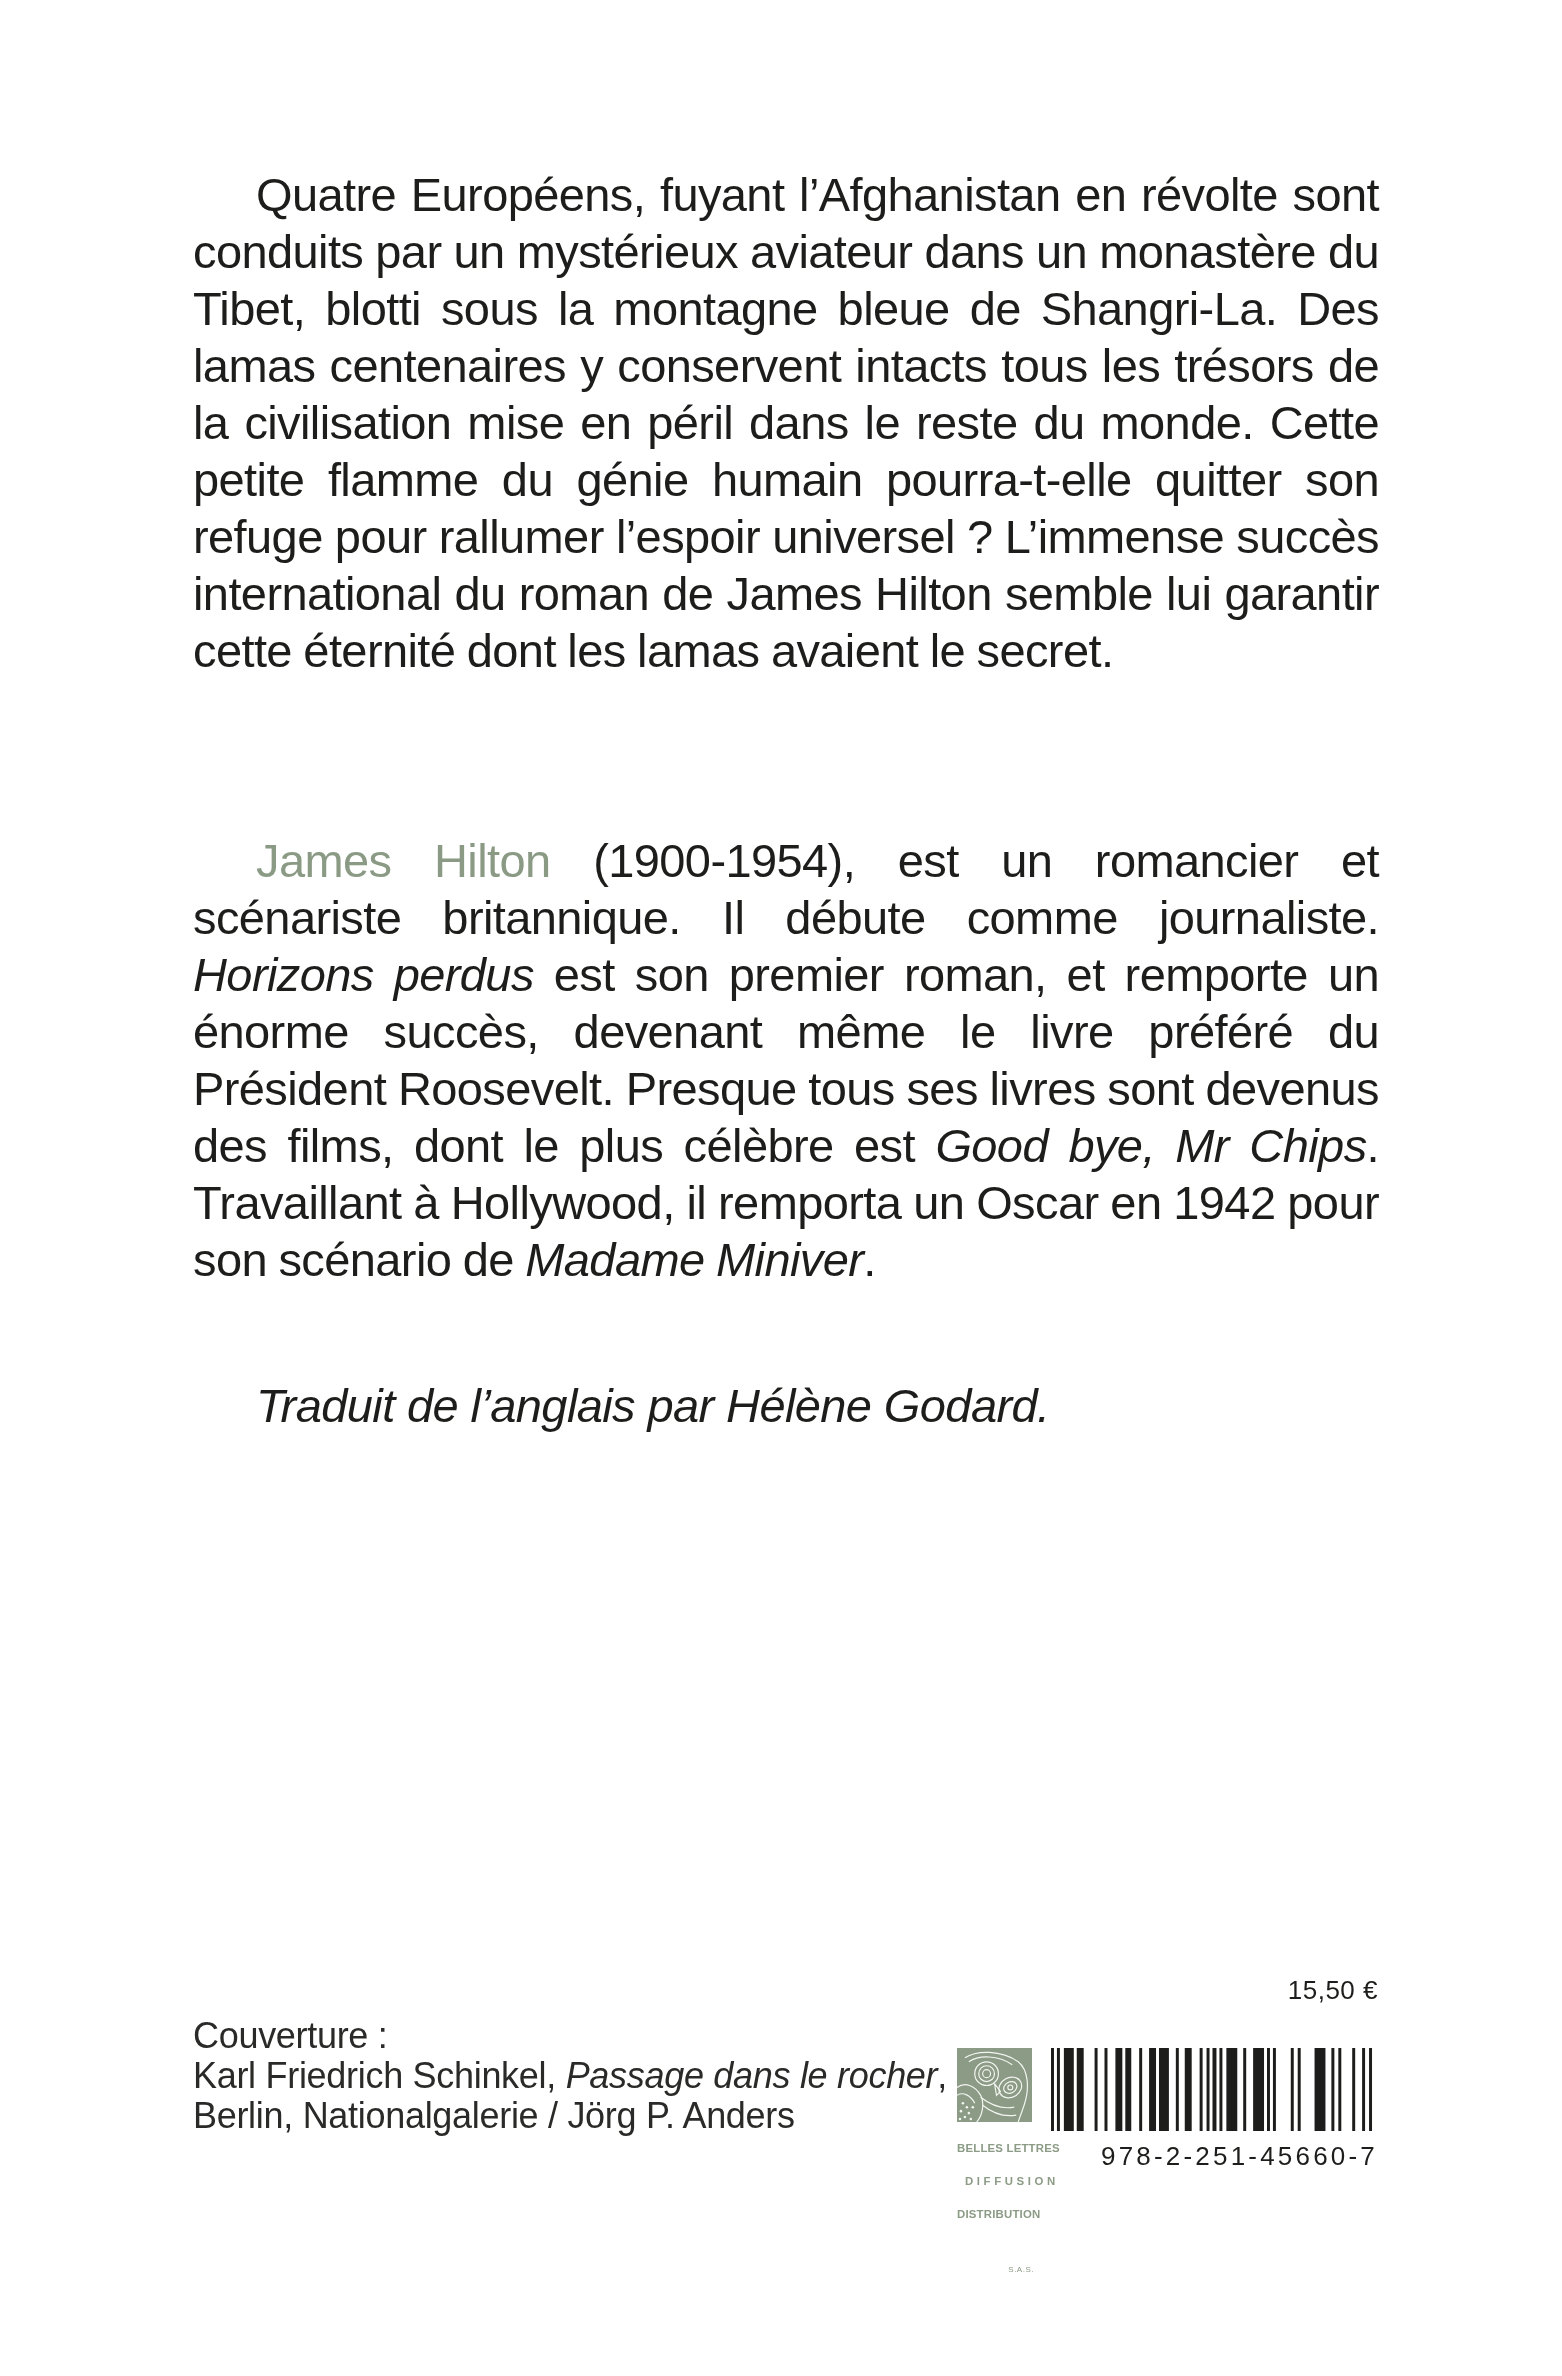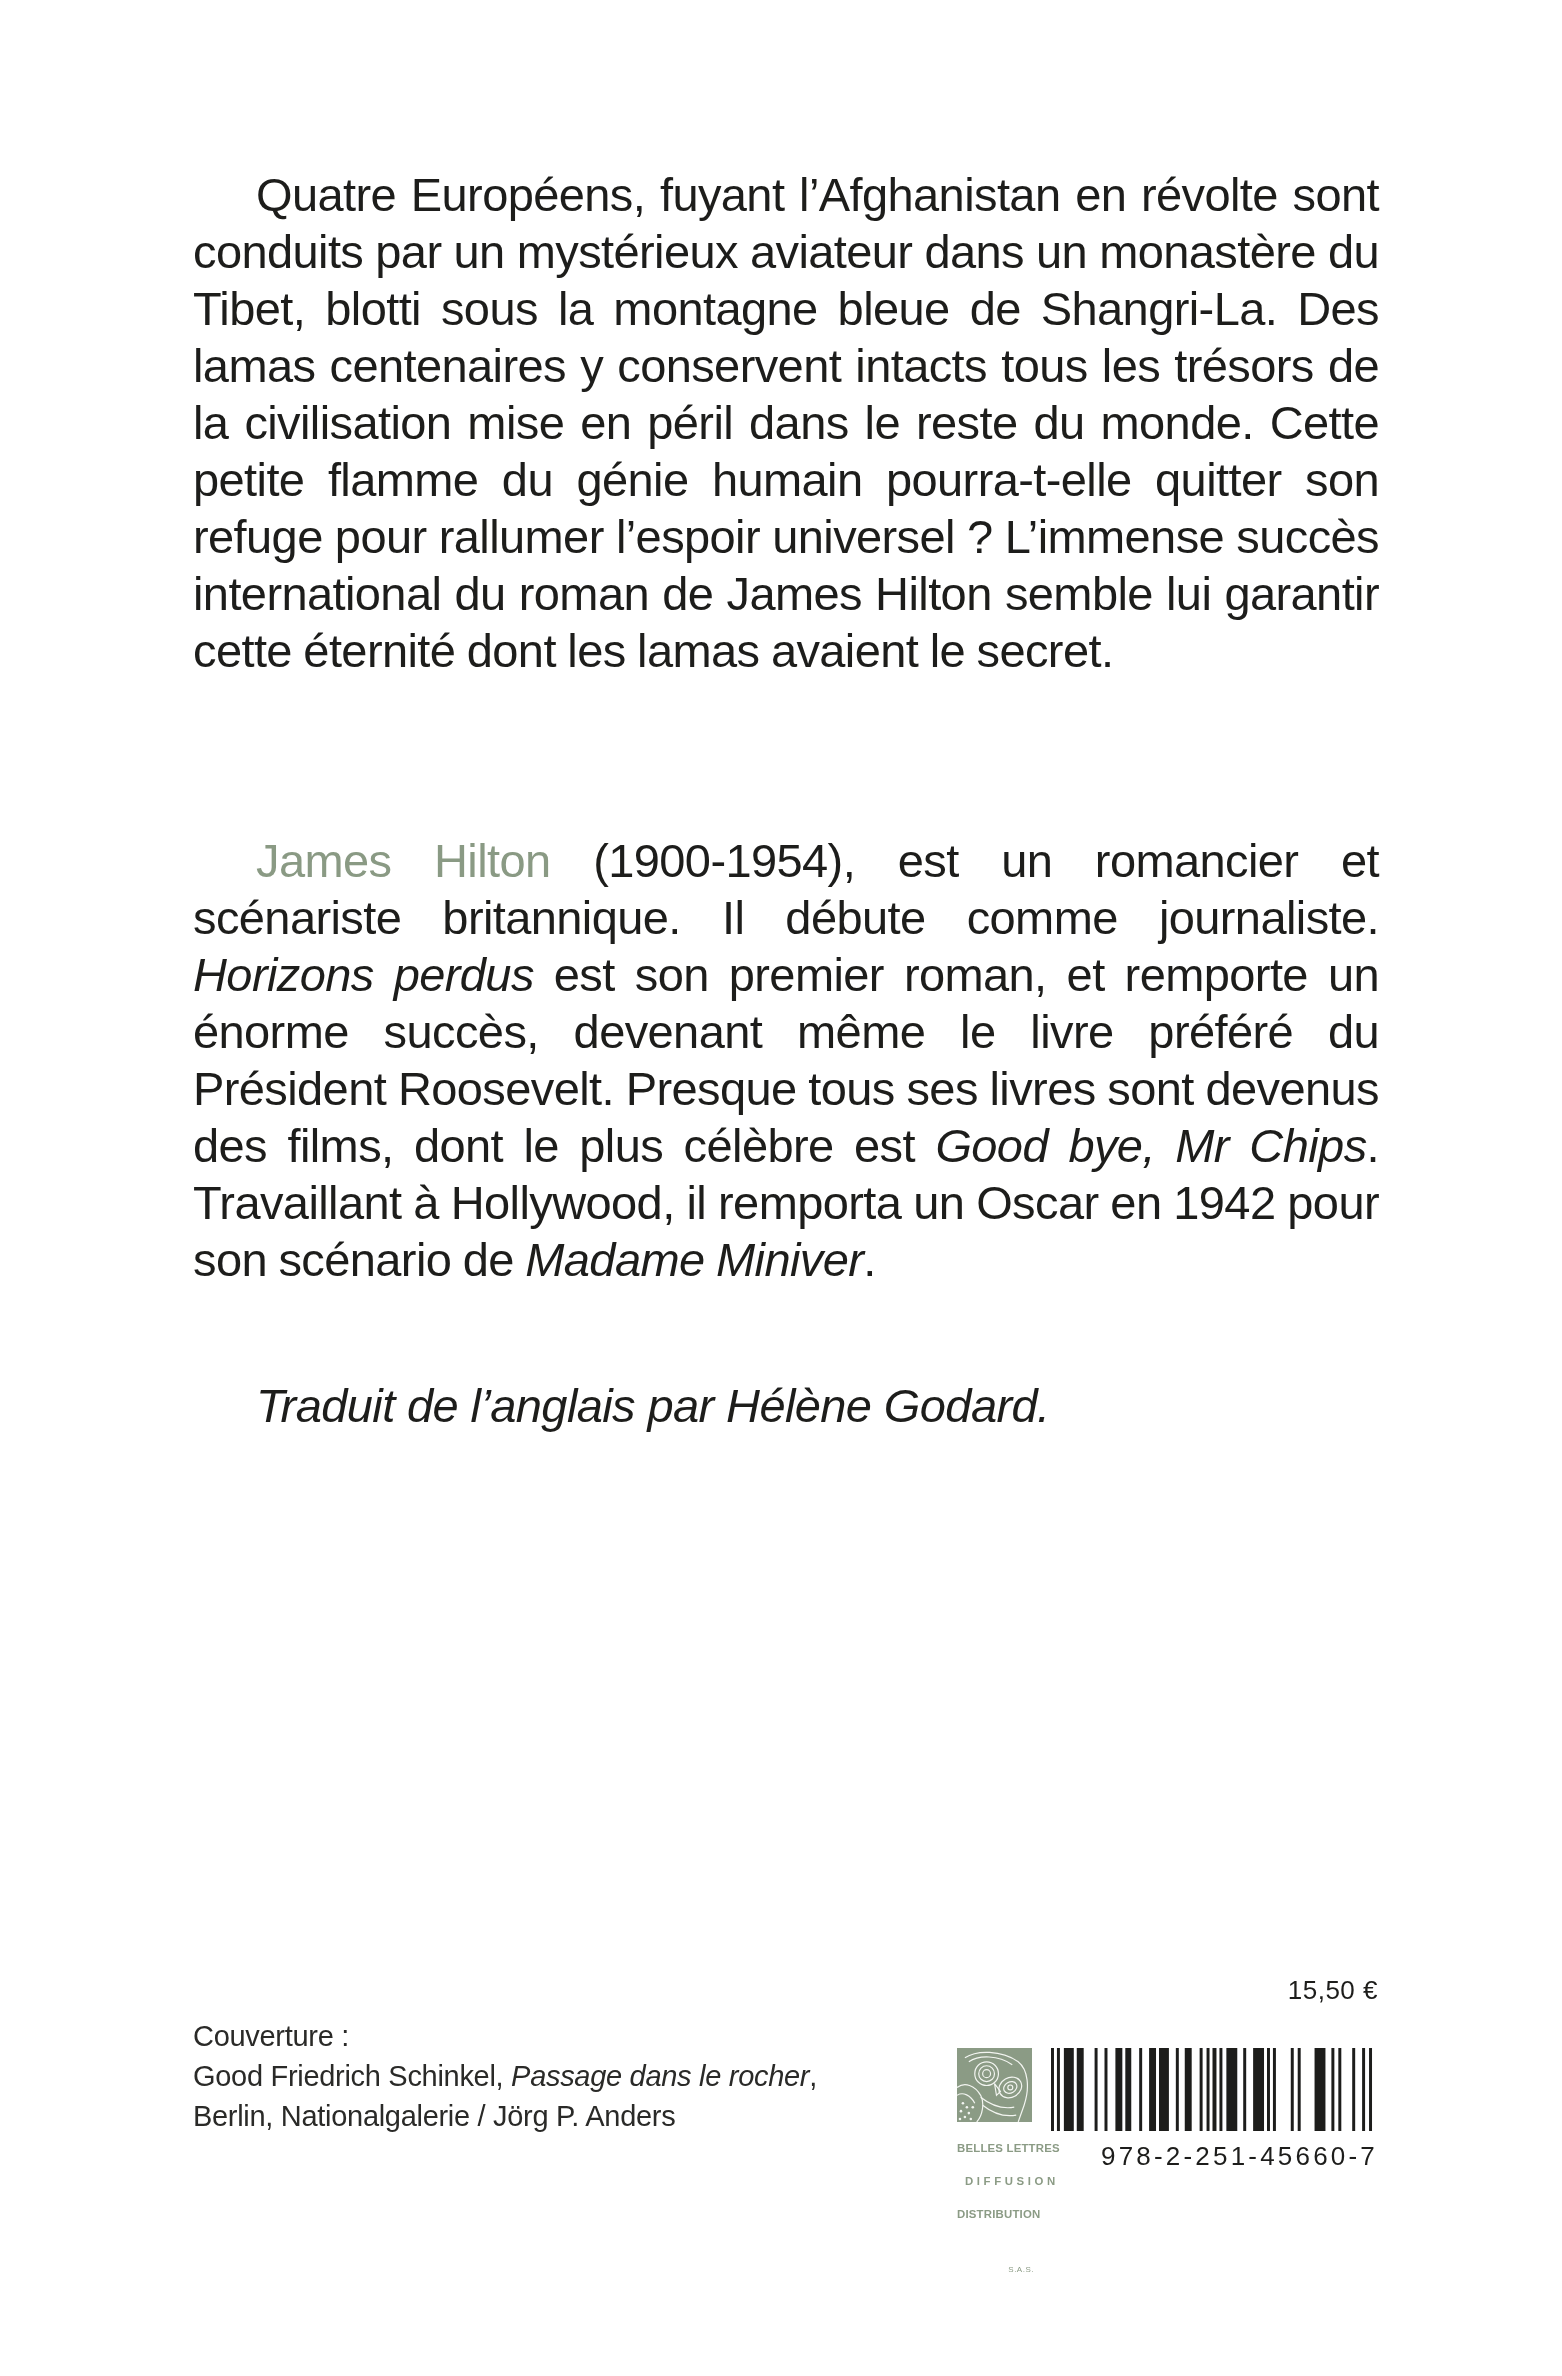--- a/index.html
+++ b/index.html
@@ -22,21 +22,21 @@
     #translator {
       position: absolute; left: 256px; top: 1378px;
       font-size: 47px; line-height: 56px; font-style: italic; letter-spacing: -0.6px;
     }
     #price {
       position: absolute; right: 184px; top: 1970px;
       font-size: 26px; line-height: 40px; color: #1d1d1b; letter-spacing: 0.5px;
     }
     #credits {
       position: absolute; left: 193px; top: 2016px;
-      font-size: 29px; line-height: 40px; color: #2a2a28; font-weight: normal;
+      font-size: 36px; line-height: 40px; color: #2a2a28; font-weight: normal;
       letter-spacing: -0.3px;
     }
     #credits div { white-space: nowrap; }
     #publisher-logo {
       position: absolute; left: 957px; top: 2048px; width: 77px;
     }
     #publisher-logo .mark {
       width: 75px; height: 74px; background: #8b9b85; display: block;
     }
     #publisher-logo .lbl {
@@ -66,21 +66,21 @@
 <div class="blurb" id="bio">
   <p><span class="accent">James Hilton</span><span> (1900-1954), est un romancier et scénariste britannique. Il débute comme journaliste. </span><em>Horizons perdus</em><span> est son premier roman, et remporte un énorme succès, devenant même le livre préféré du Président Roosevelt. Presque tous ses livres sont devenus des films, dont le plus célèbre est </span><em>Good bye, Mr Chips</em><span>. Travaillant à Hollywood, il remporta un Oscar en 1942 pour son scénario de </span><em>Madame Miniver</em><span>.</span></p>
 </div>
 
 <div id="translator">Traduit de l’anglais par Hélène Godard.</div>
 
 <div id="price">15,50 €</div>
 
 <div id="credits">
   <div>Couverture :</div>
-  <div><span>Good Friedrich Schinkel, </span><em>Passage dans le rocher</em><span>,</span></div>
+  <div><span>Karl Friedrich Schinkel, </span><em>Passage dans le rocher</em><span>,</span></div>
   <div>Berlin, Nationalgalerie / Jörg P. Anders</div>
 </div>
 
 <div id="publisher-logo">
   <svg class="mark" viewBox="0 0 76 75" width="75" height="74">
     <rect width="76" height="75" fill="#8b9b85"></rect>
     <g fill="none" stroke="#f3f5f1" stroke-width="1.2">
       <path d="M8 10 C 20 2, 45 2, 62 14 C 72 22, 74 40, 68 58 L 62 75"></path>
       <path d="M12 14 C 22 7, 42 7, 56 17"></path>
       <circle cx="30" cy="26" r="12"></circle>

